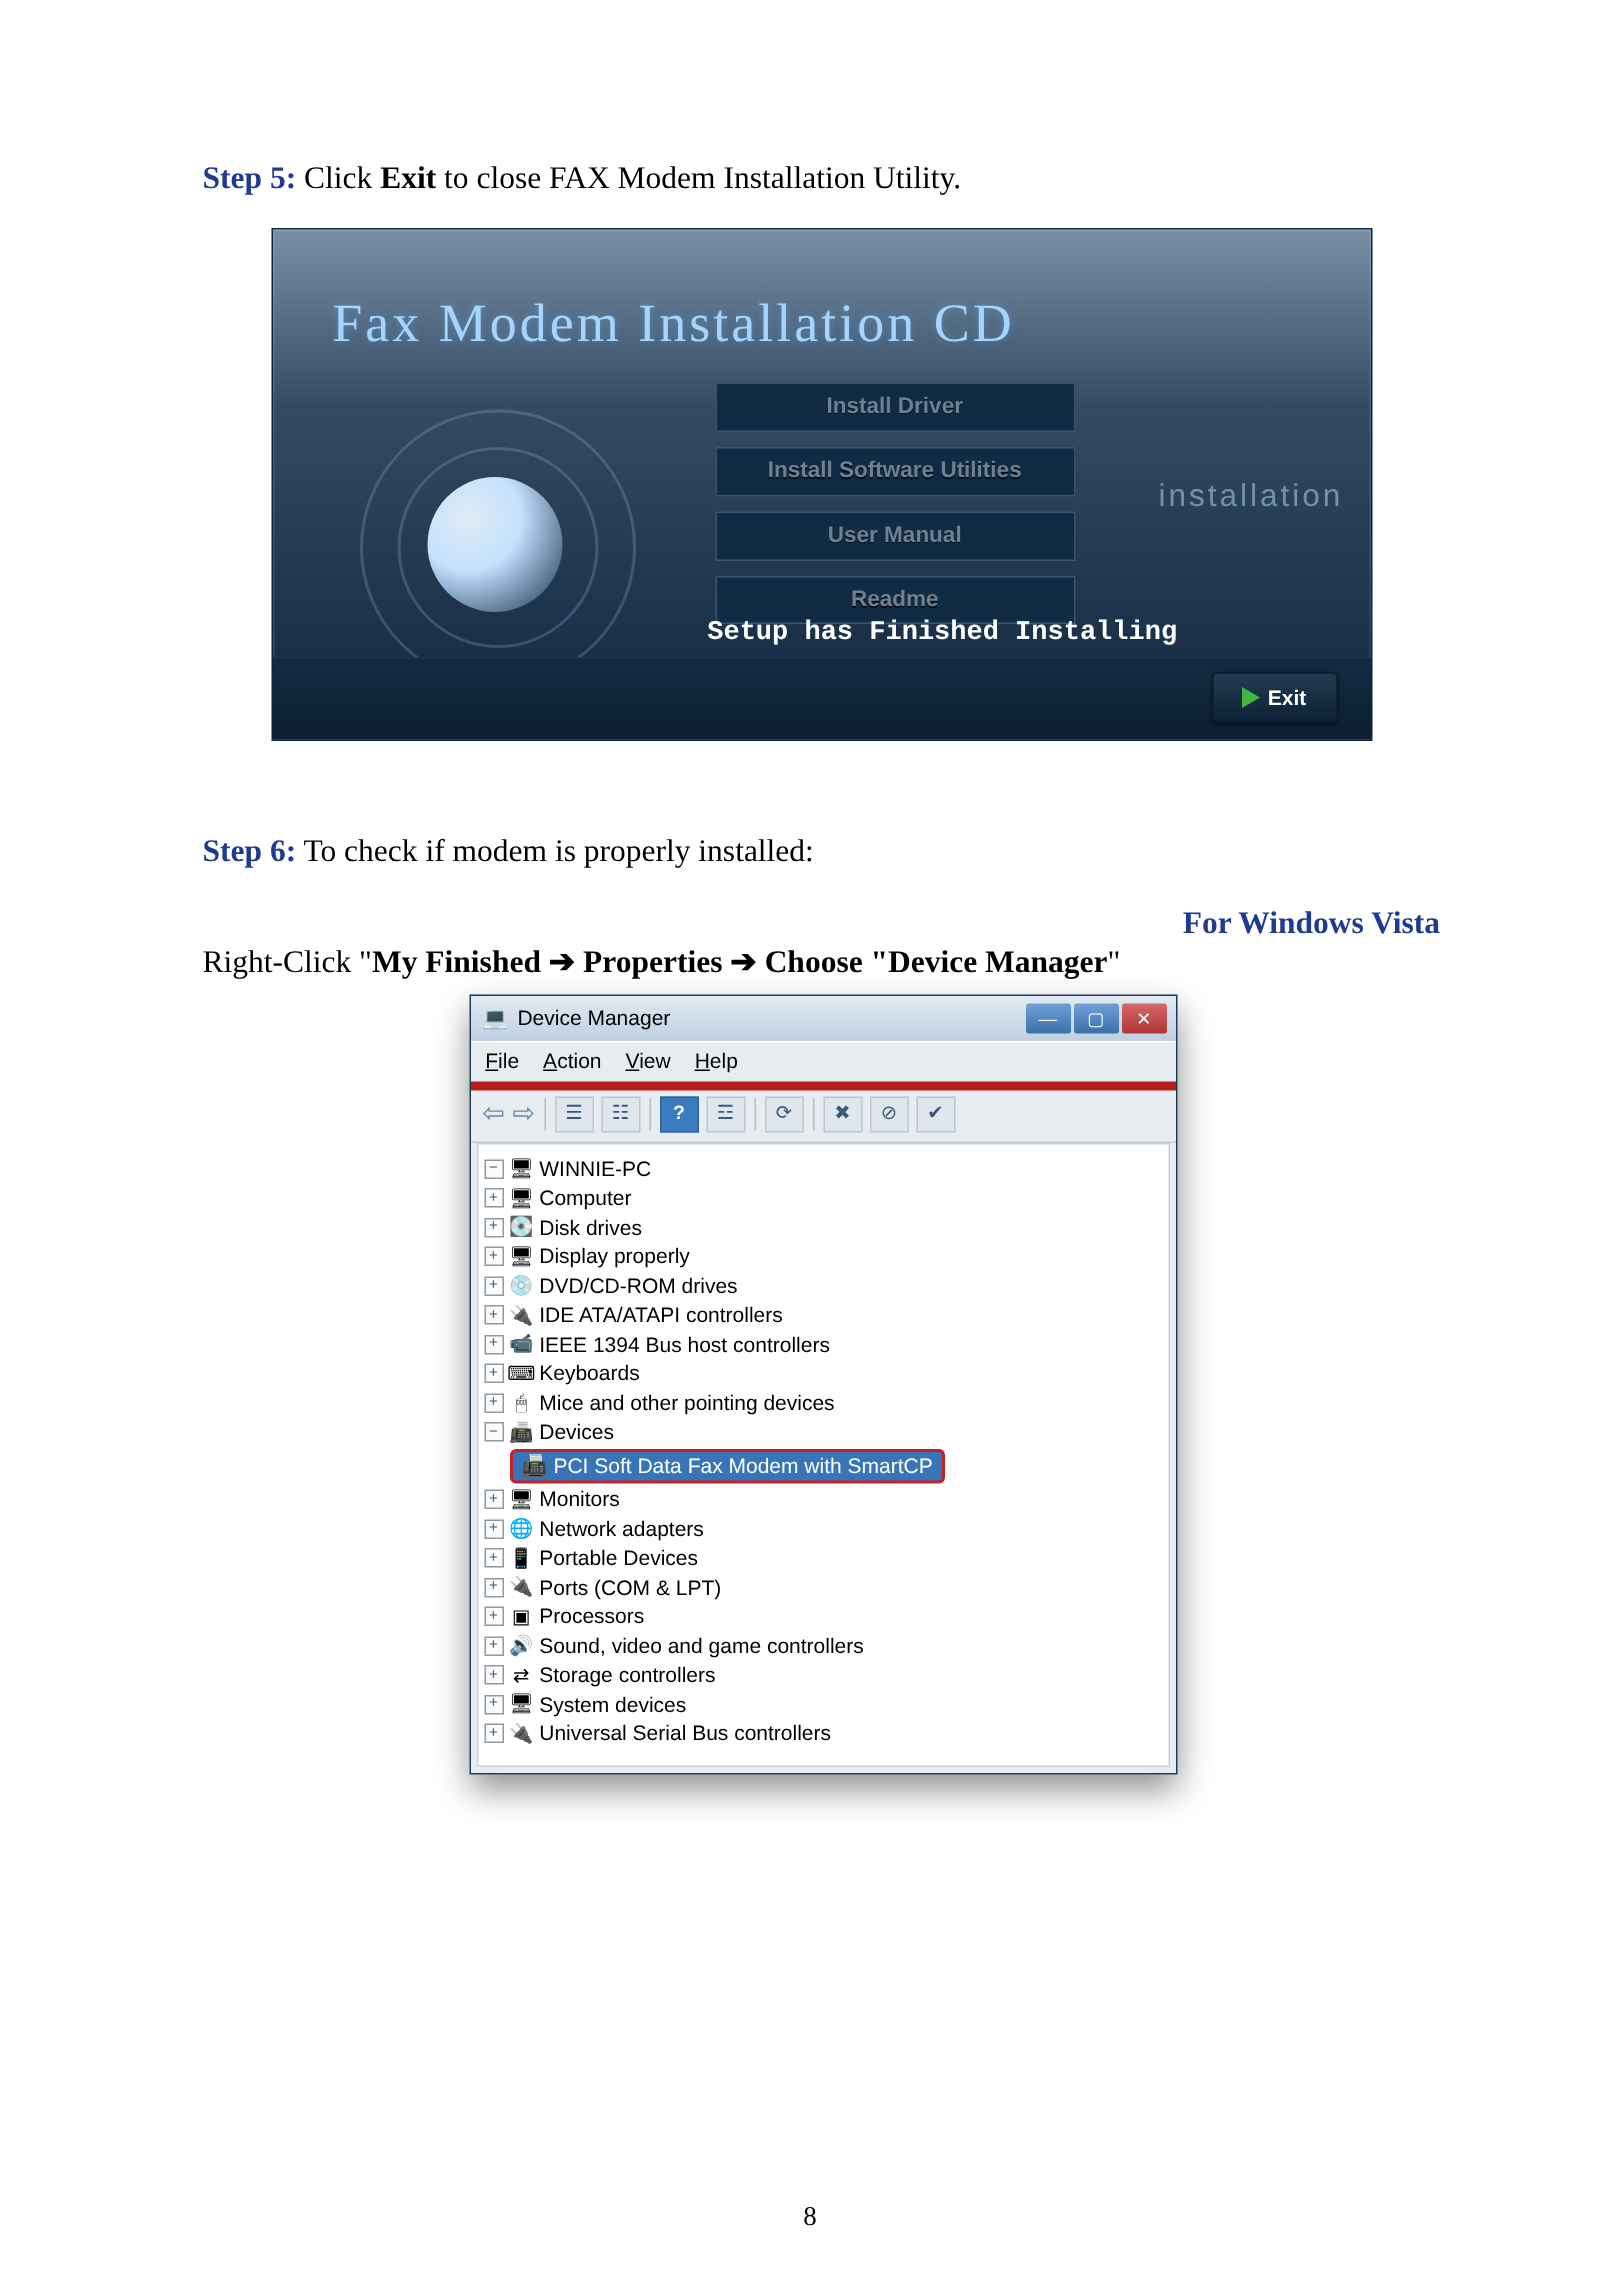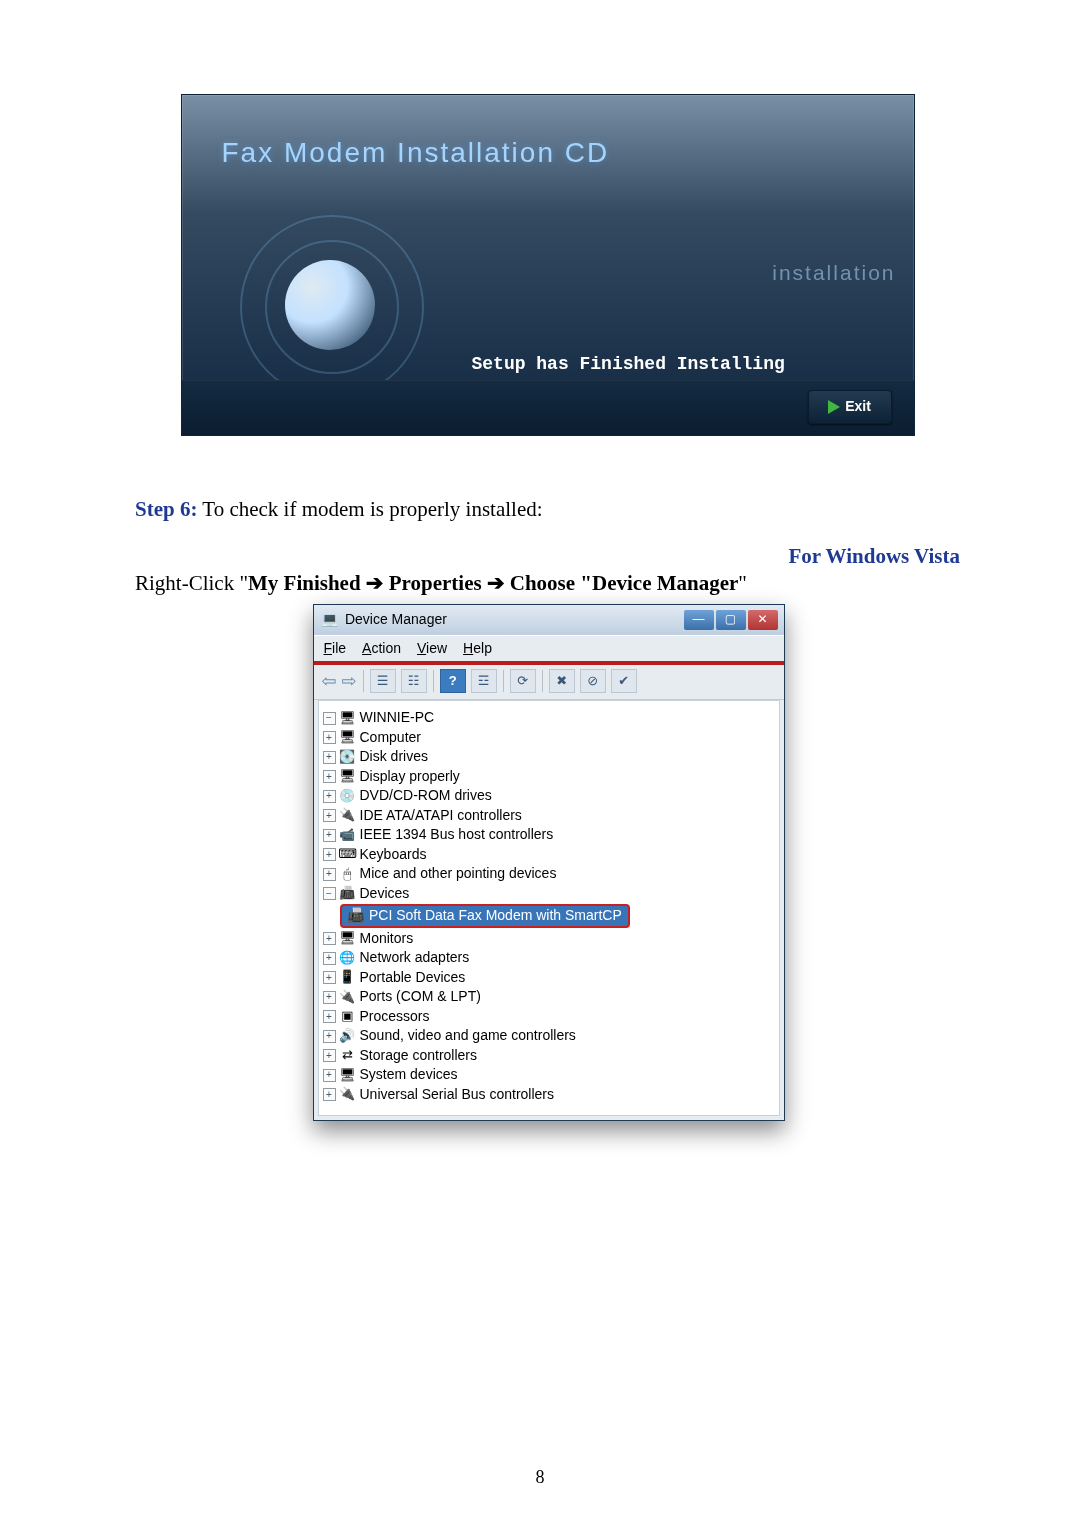--- a/index.html
+++ b/index.html
@@ -2,21 +2,21 @@
 <html><head>
 <meta charset="utf-8">
 <style>
   body { margin:0; background:#fff; font-family:Garamond,"Times New Roman",serif; color:#000; }
   .page { width:1080px; height:1528px; margin:0 auto; position:relative; box-sizing:border-box; padding:84px 120px 0 135px; font-size:21px; line-height:1.25; }
   .step-label { color:#1f3a93; font-weight:bold; }
   .subhead { color:#1f3a93; font-weight:bold;text-align:right; }
   .installer { margin:10px auto 0 auto; width:732px; height:340px; position:relative;
                background:linear-gradient(180deg,#788fa6 0%,#334a61 35%,#10263f 100%);
                border:1px solid #0f2439; box-shadow:inset 0 0 0 1px rgba(255,255,255,.12); }
-  .installer-title { font-family:Liberation Sans, sans-serif; color:#a5d5ff; font-size:28px; letter-spacing:2px;
+  .installer-title { font-family:Liberation Serif, serif; color:#a5d5ff; font-size:36px; letter-spacing:2px;
                      position:absolute; left:40px; top:40px; text-shadow:0 0 6px rgba(100,180,255,.4); }
   .circle-art { position:absolute; left:48px; top:110px; width:200px; height:200px; }
   .circle-art .ring { position:absolute; border:2px solid rgba(130,190,240,.25); border-radius:50%; }
   .circle-art .r1 { width:180px; height:180px; left:10px; top:10px; }
   .circle-art .r2 { width:130px; height:130px; left:35px; top:35px; }
   .circle-art .disc { position:absolute; left:55px; top:55px; width:90px; height:90px; border-radius:50%;
                       background:radial-gradient(circle at 30% 30%, #dfeaf2 0%, #c3e1ff 40%, #2d4a66 90%); }
   .btns { position:absolute; left:295px; top:102px; width:240px; }
   .obtn { background:#112b44; color:#6e8194; text-align:center; font-family:Verdana,Arial,sans-serif;
           font-size:15px; font-weight:bold; padding:6px 0; border:1px solid rgba(120,170,210,.35);
@@ -37,21 +37,21 @@
   .devmgr { width:470px; background:#e7ecf1; border:1px solid #1b3a57;
             box-shadow:0 10px 22px rgba(0,0,0,.45); font-family:"Segoe UI",Tahoma,sans-serif; font-size:14px; color:#000; }
   .dm-title { height:30px; display:flex; align-items:center; justify-content:space-between;
               background:linear-gradient(#e2eaf3,#bfcfe0); padding:0 6px 0 8px; font-size:14px; }
   .dm-title .left { display:flex; align-items:center; gap:6px; }
   .win-ctrls { display:flex; gap:2px; }
   .win-ctrls div { width:30px; height:20px; display:flex; align-items:center; justify-content:center; border-radius:2px; font-size:12px; color:#fff; }
   .wc-min { background:linear-gradient(#6fa2d8,#3b6fa8); }
   .wc-max { background:linear-gradient(#6fa2d8,#3b6fa8); }
   .wc-close { background:linear-gradient(#d46a6a,#b23333); font-size:15px; }
-  .dm-menu { display:flex; gap:16px; padding:4px 10px; border-top:1px solid #fff; border-bottom:4px solid #b91c1c; font-size:14px; }
+  .dm-menu { display:flex; gap:16px; padding:4px 10px; border-top:1px solid #fff; border-bottom:6px solid #b91c1c; font-size:14px; }
   .dm-menu span u { text-decoration:underline; }
   .dm-tool { display:flex; align-items:center; gap:5px; padding:4px 8px 6px 8px; border-bottom:1px solid #c2cad2; }
   .t-arrow { font-family:Arial; font-size:18px; color:#6a8aab; }
   .sep { width:1px; height:22px; background:#b5bfc8; margin:0 1px; }
   .tbtn { width:24px; height:22px; background:#dfe6ed; border:1px solid #bcc7d1;
           display:flex; align-items:center; justify-content:center; font-size:13px; color:#3a5877; }
   .tbtn.help { background:#3b7bbf; color:#fff; font-weight:bold; border-color:#2f649b; }
   .dm-body { background:#fff; margin:0 4px 4px 4px; border:1px solid #c7d0d9; padding:6px 4px 10px 4px; }
   .dm-body ul { list-style:none; padding:0; margin:0; }
   .root { padding-left:4px; }
@@ -63,27 +63,36 @@
   .exp.blank { border-color:transparent; background:transparent; }
   .ic { width:16px; height:16px; display:flex; align-items:center; justify-content:center; font-size:13px; }
   .hl { background:#3874b8; color:#fff; border:2px solid #c72020; border-radius:4px; padding:1px 6px; display:inline-flex; align-items:center; gap:4px; }
   .pg-num { position:absolute; left:0; right:0; bottom:40px; text-align:center; font-family:Garamond,serif; font-size:18px; }
 </style>
 </head>
 <body>
 
 <div class="page">
 
+  <p>
+    <span class="step-label">Step 5:</span><span> Click </span><b>Exit</b><span> to close FAX Modem Installation Utility.</span>
+  </p>
 
   <div class="installer">
     <div class="installer-title">Fax Modem Installation CD</div>
     <div class="circle-art">
       <div class="ring r1"></div>
         <div class="ring r2"></div>
         <div class="disc"></div>
+    </div>
+    <div class="btns">
+      <div class="obtn">Install Driver</div>
+      <div class="obtn">Install Software Utilities</div>
+      <div class="obtn">User Manual</div>
+      <div class="obtn">Readme</div>
     </div>
     <div class="watermark">installation</div>
     <div class="setup-msg">Setup has Finished Installing</div>
     <div class="exit-bar">
       <div class="exit-btn">
         <div class="tri"></div>
         <span>Exit</span>
       </div>
     </div>
   </div>

